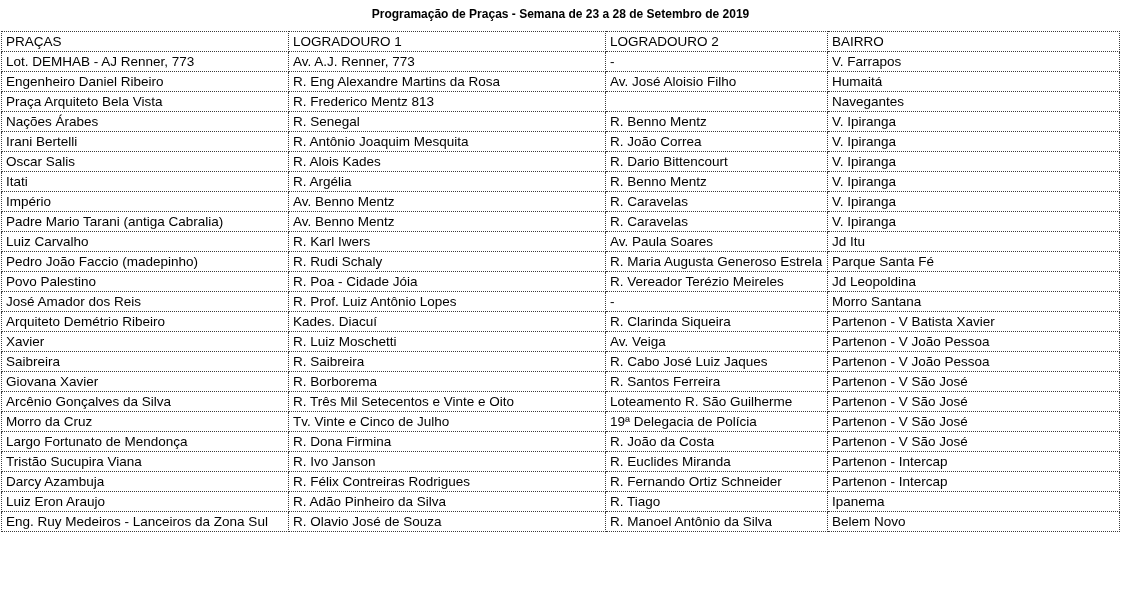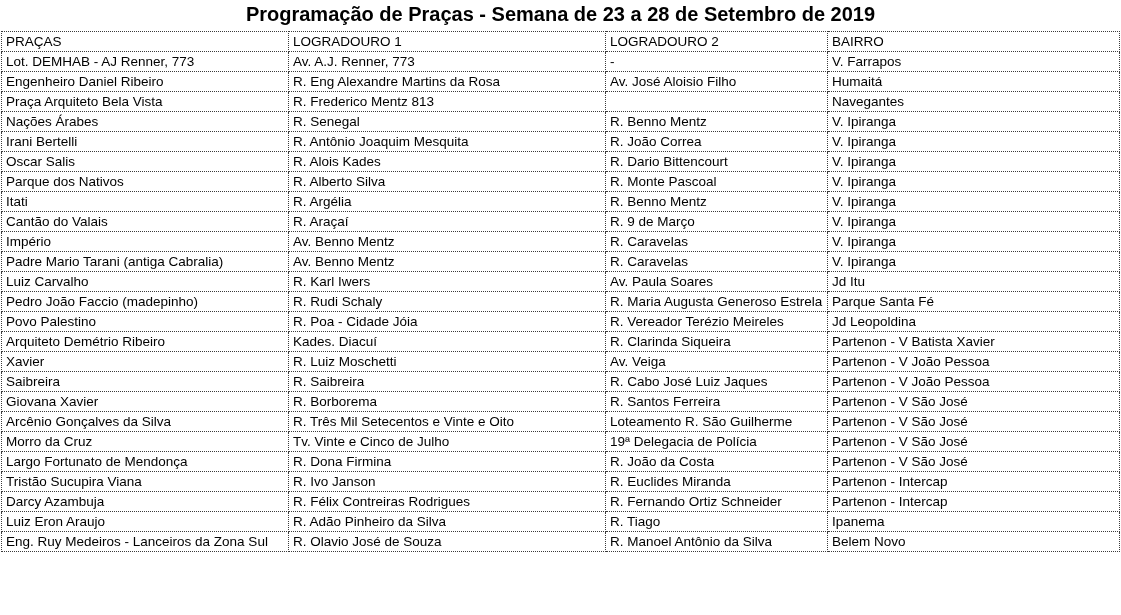--- a/index.html
+++ b/index.html
@@ -12,21 +12,21 @@
   .page {
     width: 1121px;
     height: 615px;
     background: #ffffff;
     overflow: hidden;
   }
   .title {
     margin: 0;
     padding: 5px 0 7px 0;
     text-align: center;
-    font-size: 20px;
+    font-size: 12px;
     font-weight: bold;
     line-height: 19px;
     font-family: "Liberation Sans", sans-serif;
   }
   table.sheet {
     border-collapse: collapse;
     table-layout: fixed;
     width: 1119px;
     margin-left: 1px;
   }
@@ -100,35 +100,23 @@
           <td>R. João Correa</td>
           <td>V. Ipiranga</td>
         </tr>
         <tr>
           <td>Oscar Salis</td>
           <td>R. Alois Kades</td>
           <td>R. Dario Bittencourt</td>
           <td>V. Ipiranga</td>
         </tr>
         <tr>
-          <td>Parque dos Nativos</td>
-          <td>R. Alberto Silva</td>
-          <td>R. Monte Pascoal</td>
-          <td>V. Ipiranga</td>
-        </tr>
-        <tr>
           <td>Itati</td>
           <td>R. Argélia</td>
           <td>R. Benno Mentz</td>
-          <td>V. Ipiranga</td>
-        </tr>
-        <tr>
-          <td>Cantão do Valais</td>
-          <td>R. Araçaí</td>
-          <td>R. 9 de Março</td>
           <td>V. Ipiranga</td>
         </tr>
         <tr>
           <td>Império</td>
           <td>Av. Benno Mentz</td>
           <td>R. Caravelas</td>
           <td>V. Ipiranga</td>
         </tr>
         <tr>
           <td>Padre Mario Tarani (antiga Cabralia)</td>
@@ -146,20 +134,26 @@
           <td>Pedro João Faccio (madepinho)</td>
           <td>R. Rudi Schaly</td>
           <td>R. Maria Augusta Generoso Estrela</td>
           <td>Parque Santa Fé</td>
         </tr>
         <tr>
           <td>Povo Palestino</td>
           <td>R. Poa - Cidade Jóia</td>
           <td>R. Vereador Terézio Meireles</td>
           <td>Jd Leopoldina</td>
+        </tr>
+        <tr>
+          <td>José Amador dos Reis</td>
+          <td>R. Prof. Luiz Antônio Lopes</td>
+          <td>-</td>
+          <td>Morro Santana</td>
         </tr>
         <tr>
           <td>Arquiteto Demétrio Ribeiro</td>
           <td>Kades. Diacuí</td>
           <td>R. Clarinda Siqueira</td>
           <td>Partenon - V Batista Xavier</td>
         </tr>
         <tr>
           <td>Xavier</td>
           <td>R. Luiz Moschetti</td>

